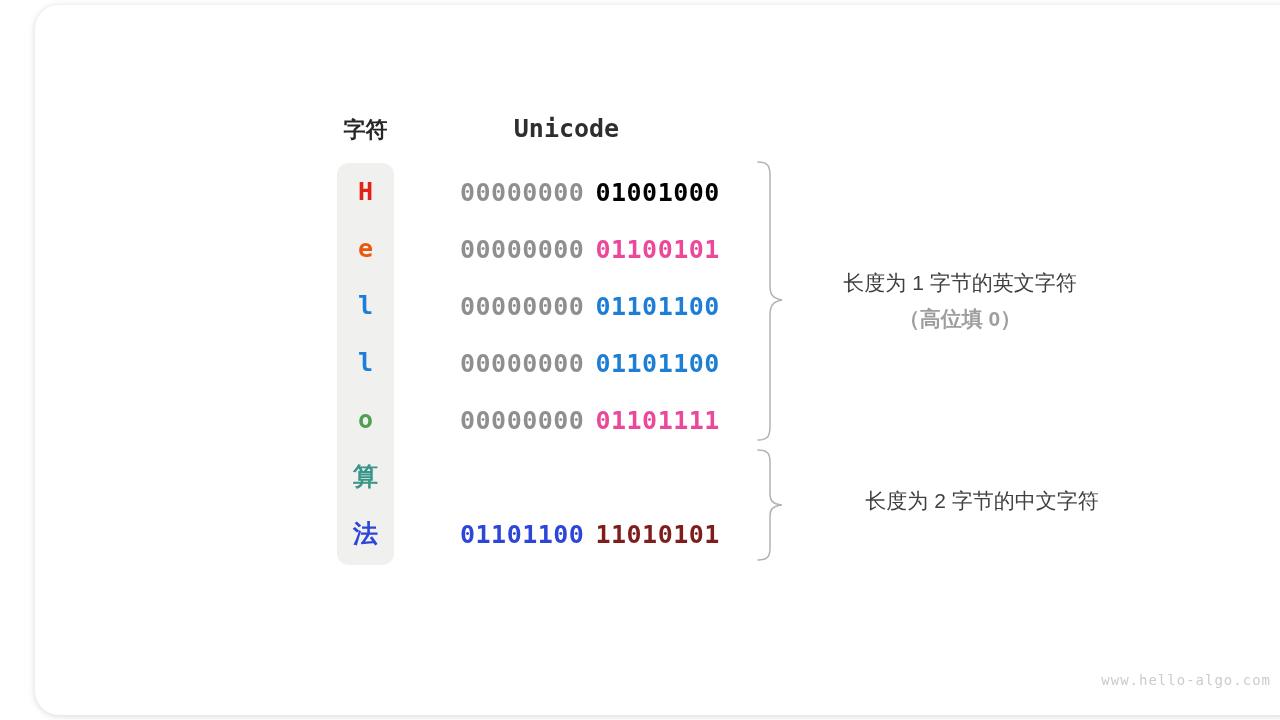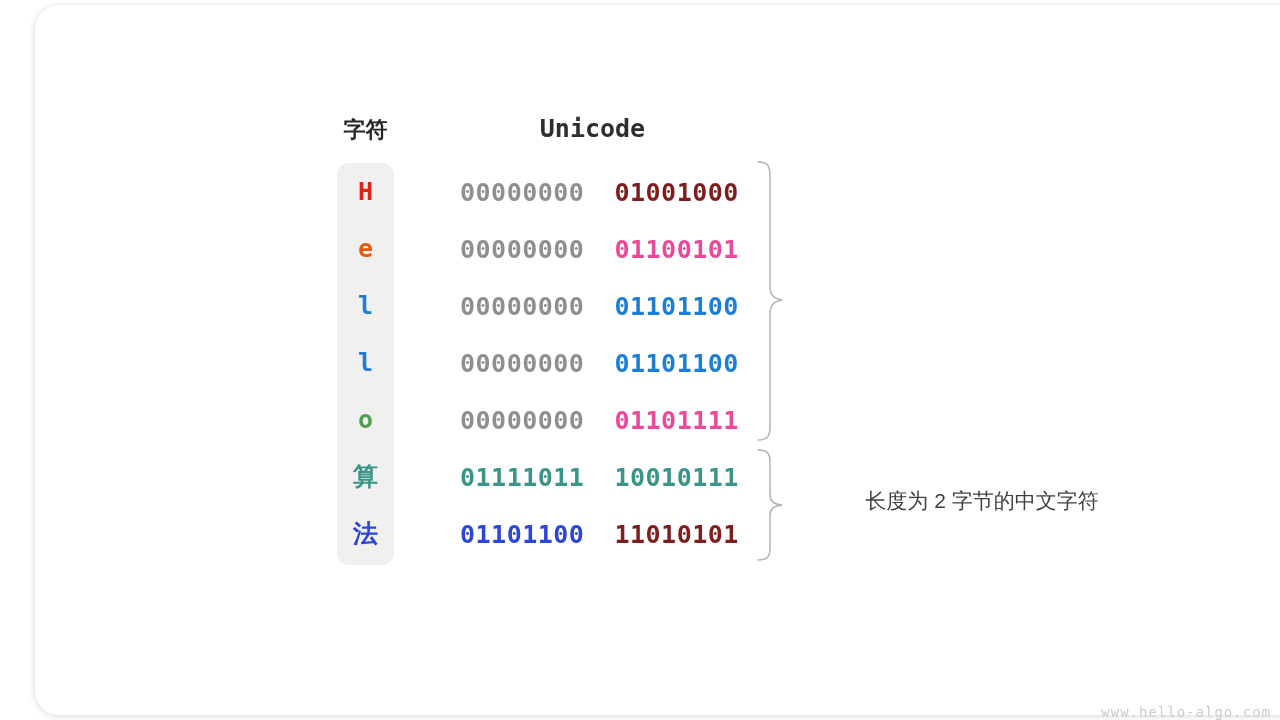--- a/index.html
+++ b/index.html
@@ -28,21 +28,21 @@
     position: absolute;
     left: 307px; top: 115px; width: 57px;
     text-align: center;
     font-size: 22px;
     font-weight: bold;
     color: #262626;
     line-height: 30px;
   }
   .col-header-unicode {
     position: absolute;
-    left: 430px; top: 113px; width: 265px;
+    left: 404px; top: 113px; width: 265px;
     text-align: center;
     font-family: "DejaVu Sans Mono", "Liberation Mono", monospace;
     font-size: 25px;
     font-weight: bold;
     color: #2e2e2e;
     line-height: 32px;
   }
   .char-column-bg {
     position: absolute;
     left: 307px; top: 163px;
@@ -61,21 +61,21 @@
     width: 57px;
     text-align: center;
     font-family: "DejaVu Sans Mono", "Liberation Mono", monospace;
     font-size: 25px;
     font-weight: bold;
     line-height: 34px;
   }
   .bits {
     margin-left: 66px;
     display: flex;
-    gap: 30px;
+    gap: 11px;
     font-family: "DejaVu Sans Mono", "Liberation Mono", monospace;
     font-size: 25px;
     font-weight: bold;
     letter-spacing: 0.5px;
     white-space: pre;
   }
   .brace-svg {
     position: absolute;
   }
   .annotation {
@@ -86,76 +86,79 @@
     color: #3f3f3f;
     line-height: 30px;
   }
   .annotation .sub {
     margin-top: 6px;
     color: #9e9e9e;
     font-weight: bold;
   }
   .watermark {
     position: absolute;
-    right: 39px; top: 704px;
+    right: 39px; top: 672px;
     font-family: "DejaVu Sans Mono", "Liberation Mono", monospace;
     font-size: 14px;
     color: #cccccc;
     letter-spacing: 1px;
   }
 </style>
 </head>
 <body>
 
 <div class="canvas">
   <div class="card"></div>
 
   <div class="col-header-char">字符</div>
   <div class="col-header-unicode">Unicode</div>
 
   <div class="char-column-bg"></div>
 
   <div id="rows">
       <div class="row" style="top: 175px;">
         <div class="char-cell" style="color: rgb(224, 34, 24);">H</div>
-        <div class="bits"><span style="color: rgb(143, 143, 143);">00000000</span><span style="color: #7f1d1d;">01001000</span></div>
+        <div class="bits"><span style="color: rgb(143, 143, 143);">00000000</span><span style="color: #000000;">01001000</span></div>
       </div>
       <div class="row" style="top: 232px;">
         <div class="char-cell" style="color: rgb(232, 89, 12);">e</div>
         <div class="bits"><span style="color: rgb(143, 143, 143);">00000000</span><span style="color: #ec4899;">01100101</span></div>
       </div>
       <div class="row" style="top: 289px;">
         <div class="char-cell" style="color: rgb(29, 126, 214);">l</div>
         <div class="bits"><span style="color: rgb(143, 143, 143);">00000000</span><span style="color: rgb(29, 126, 214);">01101100</span></div>
       </div>
       <div class="row" style="top: 346px;">
         <div class="char-cell" style="color: rgb(29, 126, 214);">l</div>
         <div class="bits"><span style="color: rgb(143, 143, 143);">00000000</span><span style="color: rgb(29, 126, 214);">01101100</span></div>
       </div>
       <div class="row" style="top: 403px;">
         <div class="char-cell" style="color: rgb(77, 160, 83);">o</div>
         <div class="bits"><span style="color: rgb(143, 143, 143);">00000000</span><span style="color: #ec4899;">01101111</span></div>
       </div>
       <div class="row" style="top: 460px;">
         <div class="char-cell" style="color: rgb(56, 149, 136);">算</div>
-        <div class="bits"><span style="color: rgb(56, 149, 136);">01111011</span><span style="color: rgb(56, 149, 136);">10010111</span></div>
       </div>
       <div class="row" style="top: 517px;">
         <div class="char-cell" style="color: rgb(44, 70, 216);">法</div>
         <div class="bits"><span style="color: rgb(44, 70, 216);">01101100</span><span style="color: #7f1d1d; text-align: right;">11010101</span></div>
       </div>
     </div>
 
   <svg class="brace-svg" style="left:720px; top:158px;" width="40" height="290" viewBox="0 0 40 290">
     <path d="M8,4 C18,4 20,8 20,18 L20,128 C20,136 22,140 32,142 C22,144 20,148 20,158 L20,268 C20,278 18,282 8,282" fill="none" stroke="#b3b3b3" stroke-width="1.5" stroke-linecap="round"></path>
   </svg>
 
   <svg class="brace-svg" style="left:720px; top:446px;" width="40" height="122" viewBox="0 0 40 122">
     <path d="M8,4 C18,4 20,8 20,16 L20,48 C20,54 22,58 32,59 C22,60 20,64 20,70 L20,102 C20,110 18,114 8,114" fill="none" stroke="#b3b3b3" stroke-width="1.5" stroke-linecap="round"></path>
   </svg>
 
+  <div class="annotation" style="left:758px; top:268px;">
+    <div>长度为 1 字节的英文字符</div>
+    <div class="sub">（高位填 0）</div>
+  </div>
 
   <div class="annotation" style="left:780px; top:486px;">
     <div>长度为 2 字节的中文字符</div>
   </div>
 
   <div class="watermark">www.hello-algo.com</div>
 </div>
 
 </body></html>

